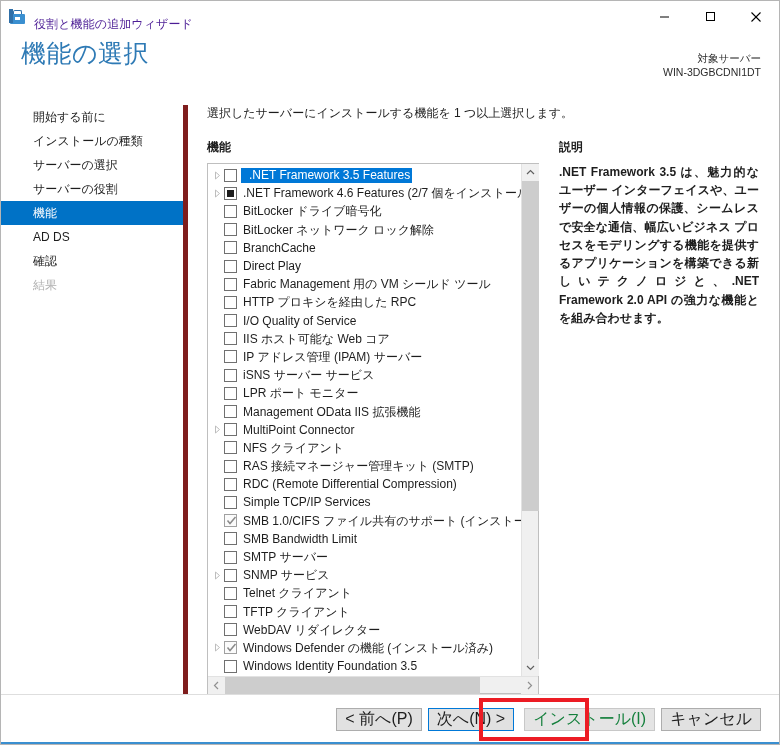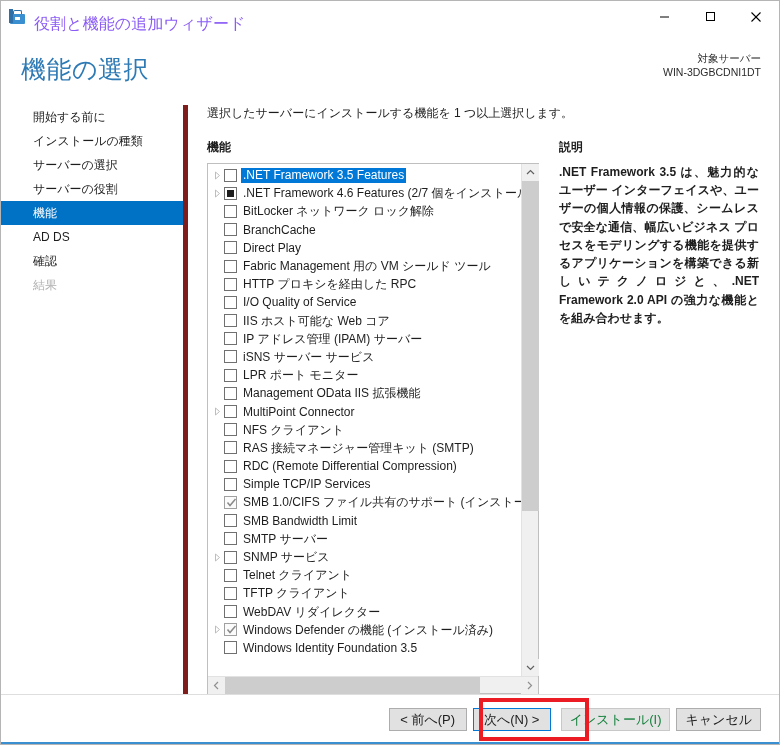--- a/index.html
+++ b/index.html
@@ -46,41 +46,41 @@
   }
   #app-icon .tb-flag {
     position: absolute; left: 0px; top: 1px;
     width: 4px; height: 14px; background: #2f6fa8;
   }
   #app-icon .tb-latch {
     position: absolute; left: 6px; top: 9px;
     width: 5px; height: 3px; background: #ffffff;
   }
   #title-text {
-    font-size: 16px; color: #8b5cf6;
+    font-size: 12px; color: #4c1d95;
     white-space: nowrap; letter-spacing: .1px; margin-top: 16px;
   }
   #win-controls { margin-left: auto; display: flex; height: 32px; }
   .win-btn {
     width: 46px; height: 32px;
     display: flex; align-items: center; justify-content: center;
     color: #000; background: transparent; border: none; cursor: default;
   }
   .win-btn svg { display: block; }
 
   
   #header {
     flex: 0 0 60px; position: relative;
     padding: 0 18px 0 20px;
     display: flex; align-items: flex-start;
     background: #ffffff;
   }
   #page-title {
     font-size: 25px; color: #2e7ab5; font-weight: 400;
-    line-height: 1; margin-top: 24px; white-space: nowrap;
+    line-height: 1; margin-top: 8px; white-space: nowrap;
     letter-spacing: .5px;
   }
   #target-server {
     margin-left: auto; text-align: right; margin-top: 18px;
     line-height: 1.35;
   }
   #target-server .ts-label { font-size: 10.5px; color: #2b2b2b; }
   #target-server .ts-name  { font-size: 10.5px; color: #2b2b2b; }
 
   
@@ -151,21 +151,21 @@
     position: absolute; left: 1px; top: 0px;
     width: 11px; height: 11px;
   }
   .cbox .square {
     position: absolute; left: 2px; top: 2px;
     width: 7px; height: 7px; background: #1d1d1d;
   }
   .row-label { font-size: 12px; color: #1d1d1d; line-height: 1; }
   .row.selected .row-label {
     background: #0078d7; color: #ffffff;
-    padding: 1px 2px 2px 2px; margin: -1px -2px -2px -2px;
+    padding: 1px 2px 2px 8px; margin: -1px -2px -2px -2px;
   }
 
   
   #vscroll {
     flex: 0 0 17px; width: 17px; background: #f0f0f0;
     border-left: 1px solid #e2e2e2;
     display: flex; flex-direction: column; align-items: center;
   }
   .sb-arrow {
     flex: 0 0 17px; width: 17px; height: 17px;
@@ -206,21 +206,21 @@
 
   
   #footer {
     flex: 0 0 auto; height: 50px;
     border-top: 1px solid #dedede;
     display: flex; align-items: center; justify-content: flex-end;
     padding: 0 18px 0 0; position: relative; background: #ffffff;
   }
   .btn {
     height: 23px; min-width: 78px;
-    font-size: 13px; font-family: inherit;
+    font-size: 16px; font-family: inherit;
     background: #e1e1e1; border: 1px solid #adadad;
     color: #1d1d1d; cursor: default;
     display: flex; align-items: center; justify-content: center;
     padding: 0 8px; white-space: nowrap;
   }
   .btn.disabled { color: #15803d; border-color: #c8c8c8; background: #e4e4e4; }
   .btn.focused { border: 1px solid #0078d7; background: #e1e1e1; }
   #btn-prev { margin-right: 6px; }
   #btn-next { margin-right: 10px; }
   #btn-install { margin-right: 6px; }
@@ -319,20 +319,25 @@
                       </svg>
                     </span>
                     <span class="cbox">
                       <span class="square"></span>
                     </span>
                     <span class="row-label">.NET Framework 4.6 Features (2/7 個をインストール済</span>
                   </div>
                   <div class="row">
                     <span class="expander"></span>
                     <span class="cbox"></span>
+                    <span class="row-label">BitLocker ドライブ暗号化</span>
+                  </div>
+                  <div class="row">
+                    <span class="expander"></span>
+                    <span class="cbox"></span>
                     <span class="row-label">BitLocker ネットワーク ロック解除</span>
                   </div>
                   <div class="row">
                     <span class="expander"></span>
                     <span class="cbox"></span>
                     <span class="row-label">BranchCache</span>
                   </div>
                   <div class="row">
                     <span class="expander"></span>
                     <span class="cbox"></span>

